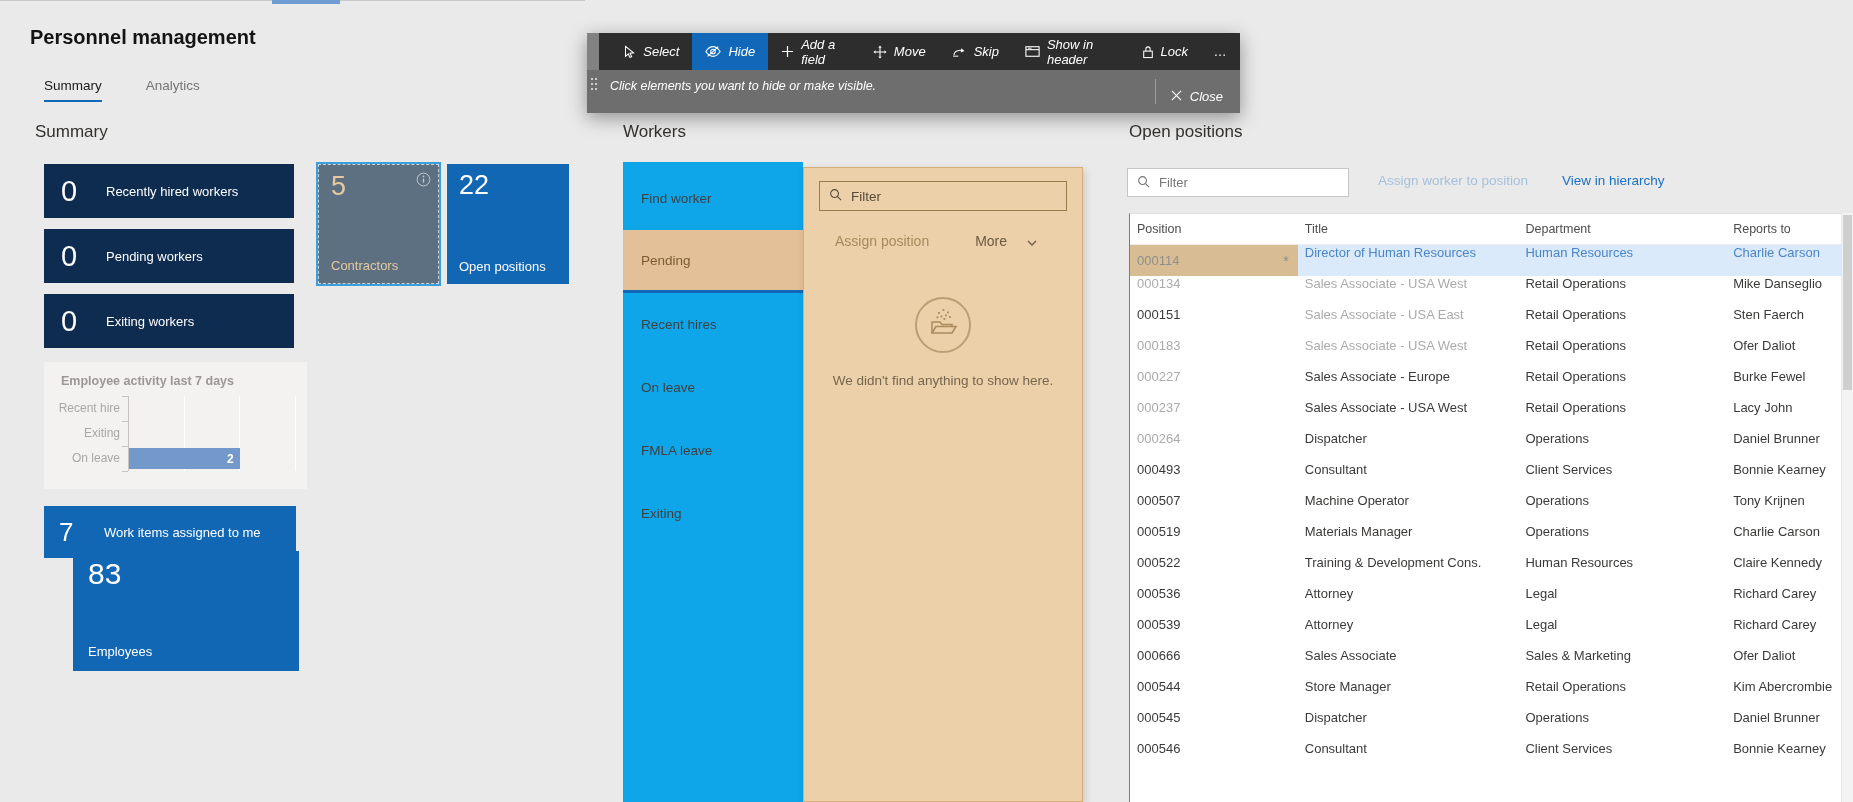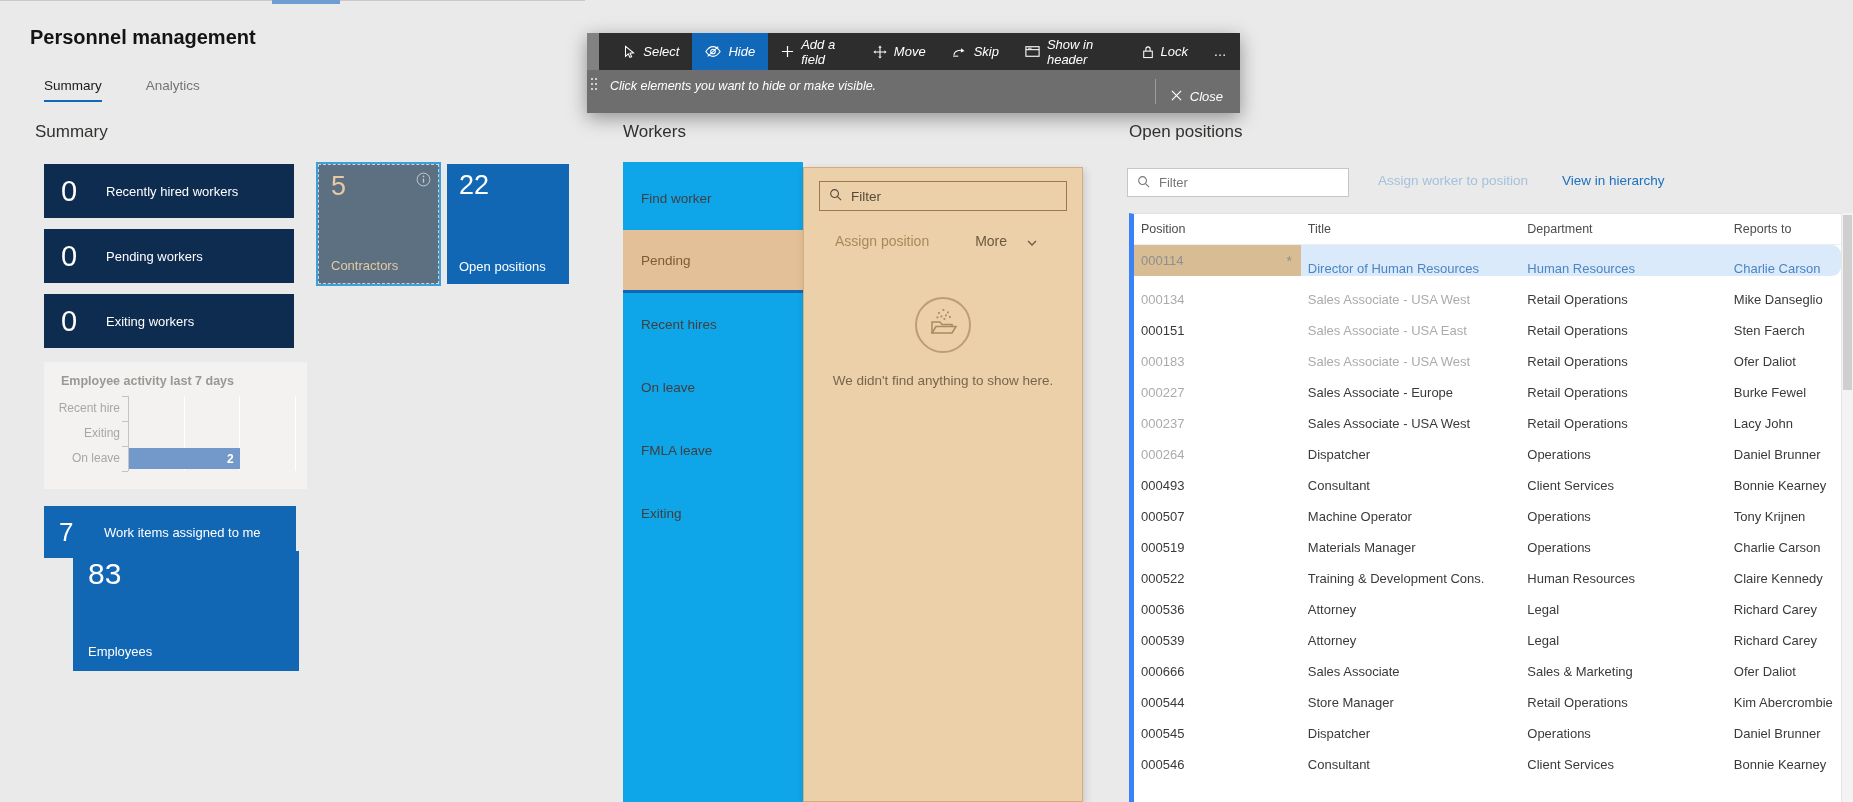--- a/index.html
+++ b/index.html
@@ -82,25 +82,25 @@
 
   
   .op-filter { left:1127px; top:168px; width:222px; height:29px; background:#fff; border:1px solid #c6c6c6;
                display:flex; align-items:center; gap:7px; padding:0 9px; color:#767676; }
   .op-filter input { border:none; outline:none; font-size:13px; color:#767676; width:100%; font-family:inherit; background:transparent; }
   .op-filter input::placeholder { color:#767676; opacity:1; }
   .op-link { font-size:13.5px; cursor:pointer; }
   #link-assign { left:1378px; top:173px; color:#a5c1dd; }
   #link-hierarchy { left:1562px; top:173px; color:#1a70c2; }
 
-  .op-table { left:1129px; top:213px; width:712px; height:589px; background:#fff; border-left:5px solid #3b82f6; border-top:1px solid #e0e0e0; overflow:hidden; }
+  .op-table { left:1129px; top:213px; width:712px; height:589px; background:#fff; border-left:1px solid #3b82f6; border-top:1px solid #e0e0e0; overflow:hidden; }
   .t-header { display:flex; height:31px; align-items:center; border-bottom:1px solid #ededed; color:#4c4c4c; font-size:12.5px; }
   .t-col { padding-left:7px; overflow:hidden; white-space:nowrap; cursor:pointer; }
   .c0 { width:168px; } .c1 { width:221px; } .c2 { width:208px; } .c3 { width:115px; }
-  .t-row { display:flex; height:31px; align-items:flex-end; font-size:13px; color:#3b3a39; cursor:pointer;border-radius:9px; }
+  .t-row { display:flex; height:31px; align-items:flex-start; font-size:13px; color:#3b3a39; cursor:pointer; }
   .t-cell { padding-left:7px; overflow:hidden; white-space:nowrap; }
   .dim { color:#ababab; }
   .t-row.selected { background:#dbeafa; color:#4a85c4; }
   .t-row.selected .pos-cell { background:#d8bc93; color:#8f8f8f; height:31px; display:flex; align-items:center; position:relative; }
   .row-marker { position:absolute; right:9px; color:#8f8f8f; font-size:14px; }
   .op-scrollbar { left:1841px; top:213px; width:12px; height:589px; background:#f3f3f3; border-left:1px solid #e6e6e6; }
   .op-thumb { margin:2px 1px; width:9px; height:175px; background:#cfcfcf; cursor:pointer; }
 
   
   .overlay { left:587px; top:33px; width:653px; box-shadow:0 5px 18px rgba(0,0,0,.38); z-index:10;font-style:italic; }

